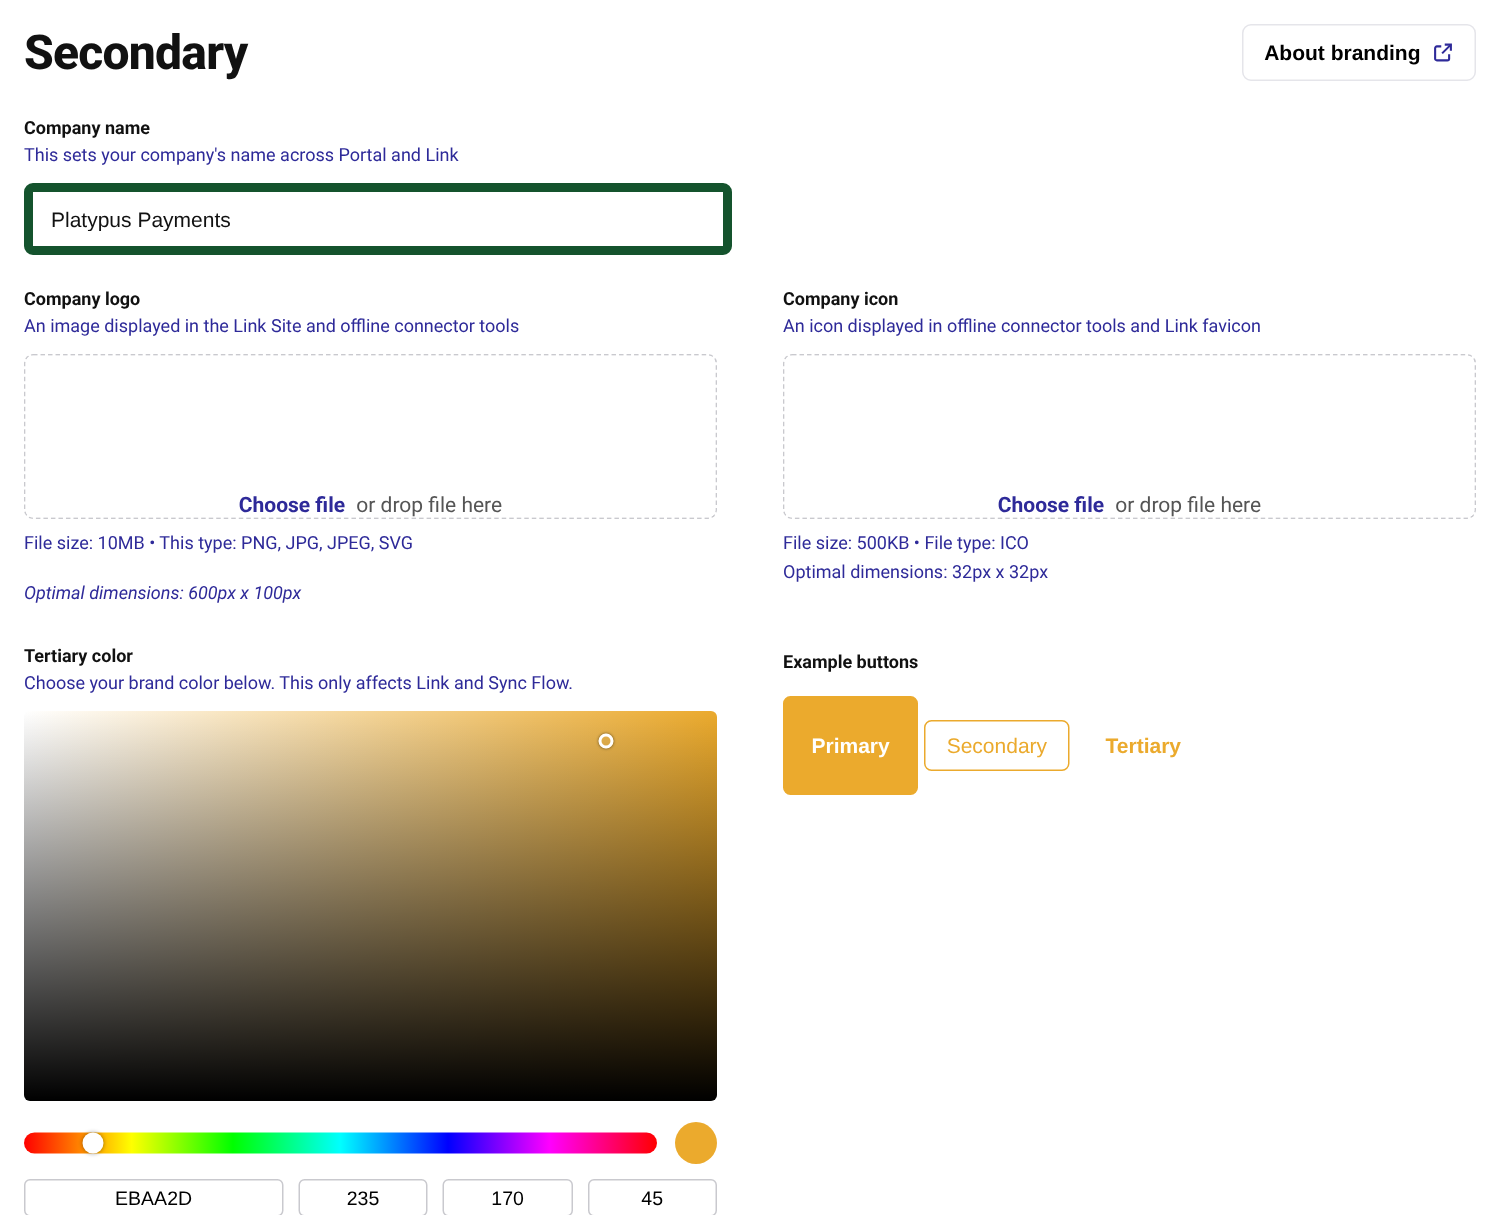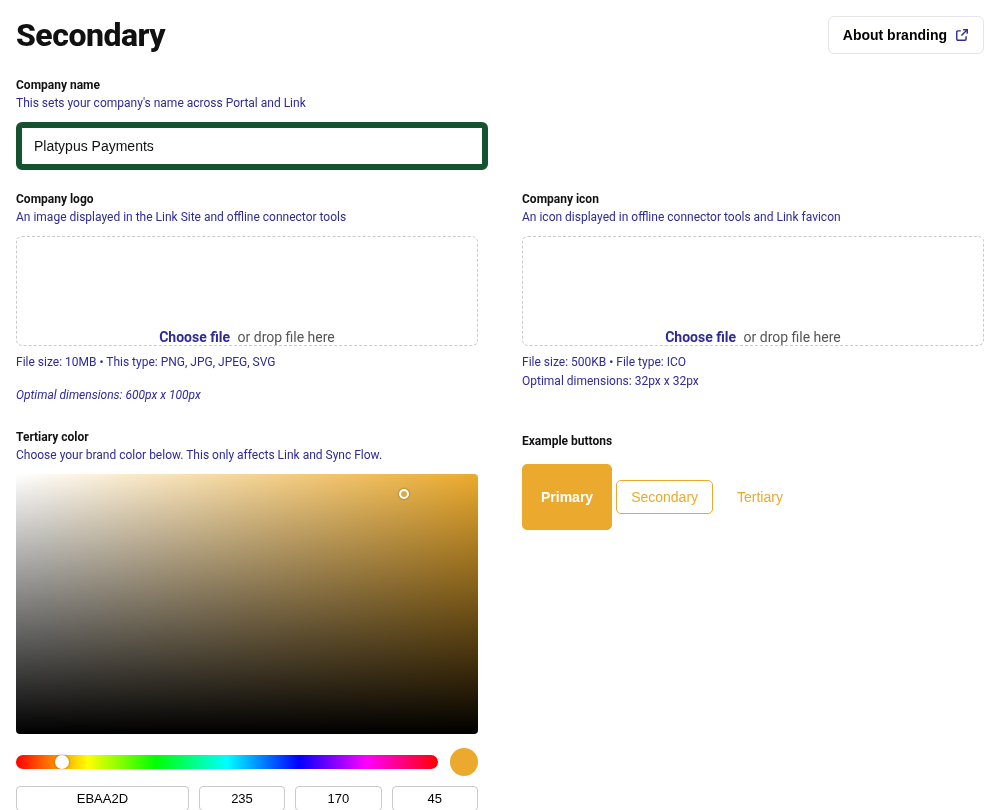--- a/index.html
+++ b/index.html
@@ -174,21 +174,21 @@
     font-size: 14px;
     padding: 8px 14px;
     border-radius: 5px;
     cursor: pointer;
     margin-right: 14px;
   }
   .ex-tertiary {
     background: transparent;
     color: #EBAA2D;
     border: none;
-    font-weight: 400;
+    font-weight: 700;
     font-size: 14px;
     cursor: pointer;
   }
 </style>
 </head>
 <body>
 
 <div class="header-row">
   <h1>Secondary</h1>
   <button class="about-btn">

